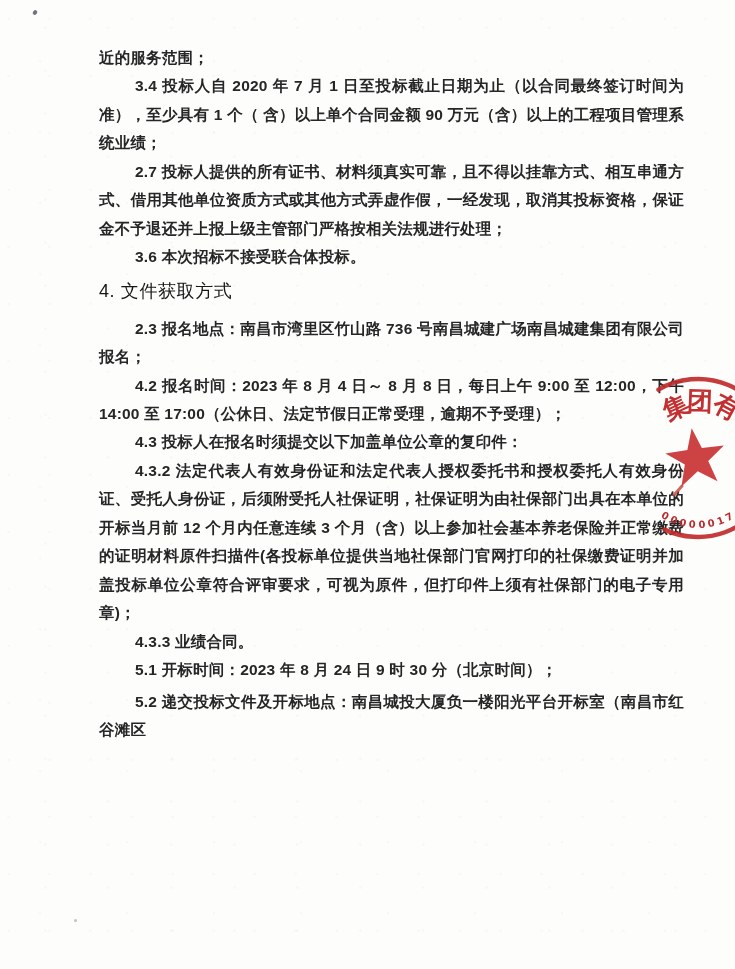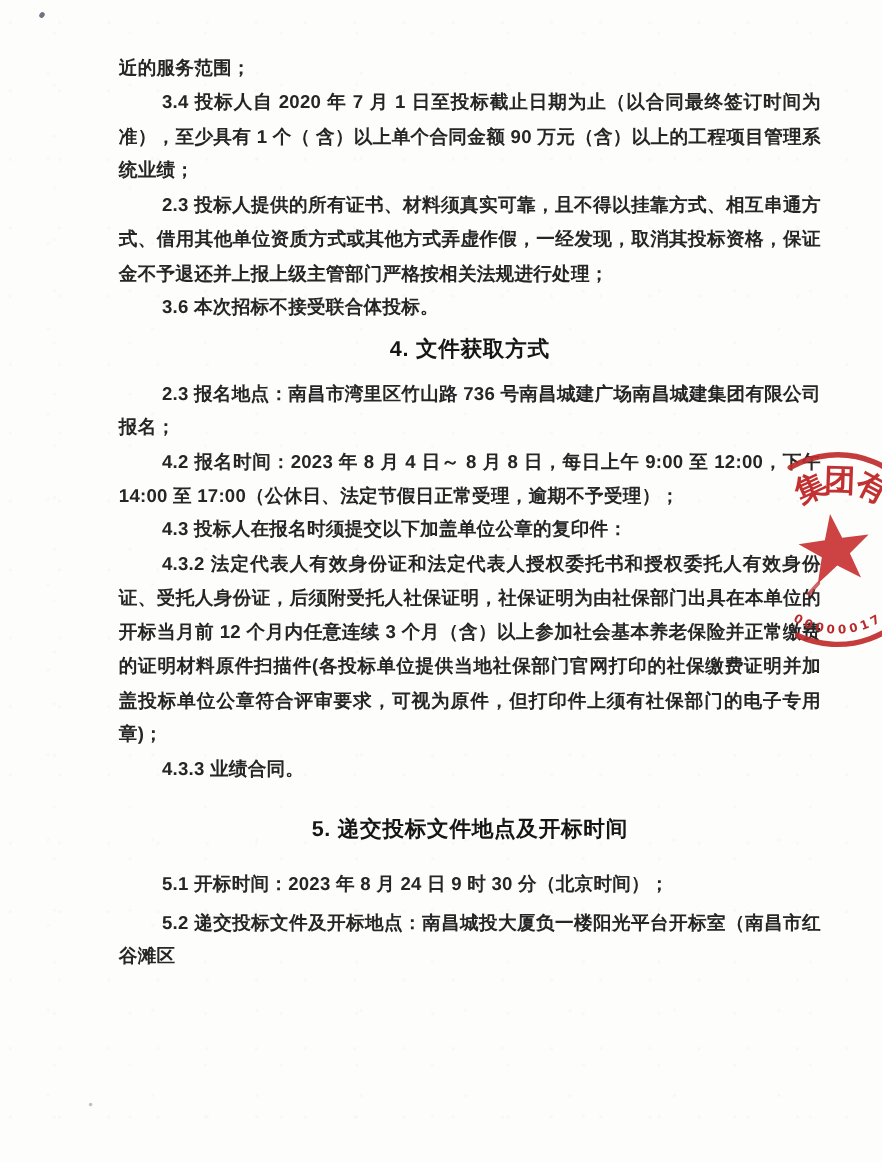--- a/index.html
+++ b/index.html
@@ -25,22 +25,22 @@
     margin:0;
     font-size:15.5px;
     line-height:28.45px;
     font-weight:600;
     text-align:justify;
     letter-spacing:.2px;
     color:#262626;
   }
   .doc p.cl { text-indent:36px; }
   .doc h2 {
-    font-size:18px; line-height:26px; font-weight:700;
-    color:#161616; letter-spacing:.6px; text-align:center;
+    font-size:18px; line-height:26px; font-weight:400;
+    color:#161616; letter-spacing:.6px; text-align:left;
   }
   .doc h2.sec4 { margin:6px 0 11px 0; }
   .doc h2.sec5 { margin:22px 0 20px 0; }
   .doc p.tight { margin-bottom:3px; }
   
   .stamp { position:absolute; left:608px; top:368px; width:127px; height:184px; pointer-events:none; }
   .stamp svg { display:block; width:127px; height:184px; overflow:hidden; }
   .seal-char {
     font-family:"DejaVu Serif","Liberation Serif",serif;
     font-weight:700; font-size:26px; fill:#c23031;
@@ -55,31 +55,30 @@
             background:rgba(120,120,128,.45); border-radius:50%; }
 </style>
 </head>
 <body>
 
 <div class="page">
   <div class="doc">
 
     <p class="cont">近的服务范围；</p>
     <p class="cl">3.4 投标人自 2020 年 7 月 1 日至投标截止日期为止（以合同最终签订时间为准），至少具有 1 个（ 含）以上单个合同金额 90 万元（含）以上的工程项目管理系统业绩；</p>
-    <p class="cl">2.3 投标人提供的所有证书、材料须真实可靠，且不得以挂靠方式、相互串通方式、借用其他单位资质方式或其他方式弄虚作假，一经发现，取消其投标资格，保证金不予退还并上报上级主管部门严格按相关法规进行处理；</p>
+    <p class="cl">2.7 投标人提供的所有证书、材料须真实可靠，且不得以挂靠方式、相互串通方式、借用其他单位资质方式或其他方式弄虚作假，一经发现，取消其投标资格，保证金不予退还并上报上级主管部门严格按相关法规进行处理；</p>
     <p class="cl">3.6 本次招标不接受联合体投标。</p>
 
     <h2 class="sec4">4. 文件获取方式</h2>
     <p class="cl">2.3 报名地点：南昌市湾里区竹山路 736 号南昌城建广场南昌城建集团有限公司报名；</p>
     <p class="cl">4.2 报名时间：2023 年 8 月 4 日～ 8 月 8 日，每日上午 9:00 至 12:00，下午 14:00 至 17:00（公休日、法定节假日正常受理，逾期不予受理）；</p>
     <p class="cl">4.3 投标人在报名时须提交以下加盖单位公章的复印件：</p>
     <p class="cl">4.3.2 法定代表人有效身份证和法定代表人授权委托书和授权委托人有效身份证、受托人身份证，后须附受托人社保证明，社保证明为由社保部门出具在本单位的开标当月前 12 个月内任意连续 3 个月（含）以上参加社会基本养老保险并正常缴费的证明材料原件扫描件(各投标单位提供当地社保部门官网打印的社保缴费证明并加盖投标单位公章符合评审要求，可视为原件，但打印件上须有社保部门的电子专用章)；</p>
     <p class="cl">4.3.3 业绩合同。</p>
 
-    <h2 class="sec5">5. 递交投标文件地点及开标时间</h2>
     <p class="cl tight">5.1 开标时间：2023 年 8 月 24 日 9 时 30 分（北京时间）；</p>
     <p class="cl">5.2 递交投标文件及开标地点：南昌城投大厦负一楼阳光平台开标室（南昌市红谷滩区</p>
 
   </div>
 
   <div class="stamp">
     <svg viewBox="0 0 127 184" xmlns="http://www.w3.org/2000/svg">
 
       <path d="M 50.5 21.6 A 79 79 0 0 1 166.3 69.6" fill="none" stroke="#bf2b2b" stroke-width="4.5" stroke-linecap="round" opacity="0.92"></path>
 

